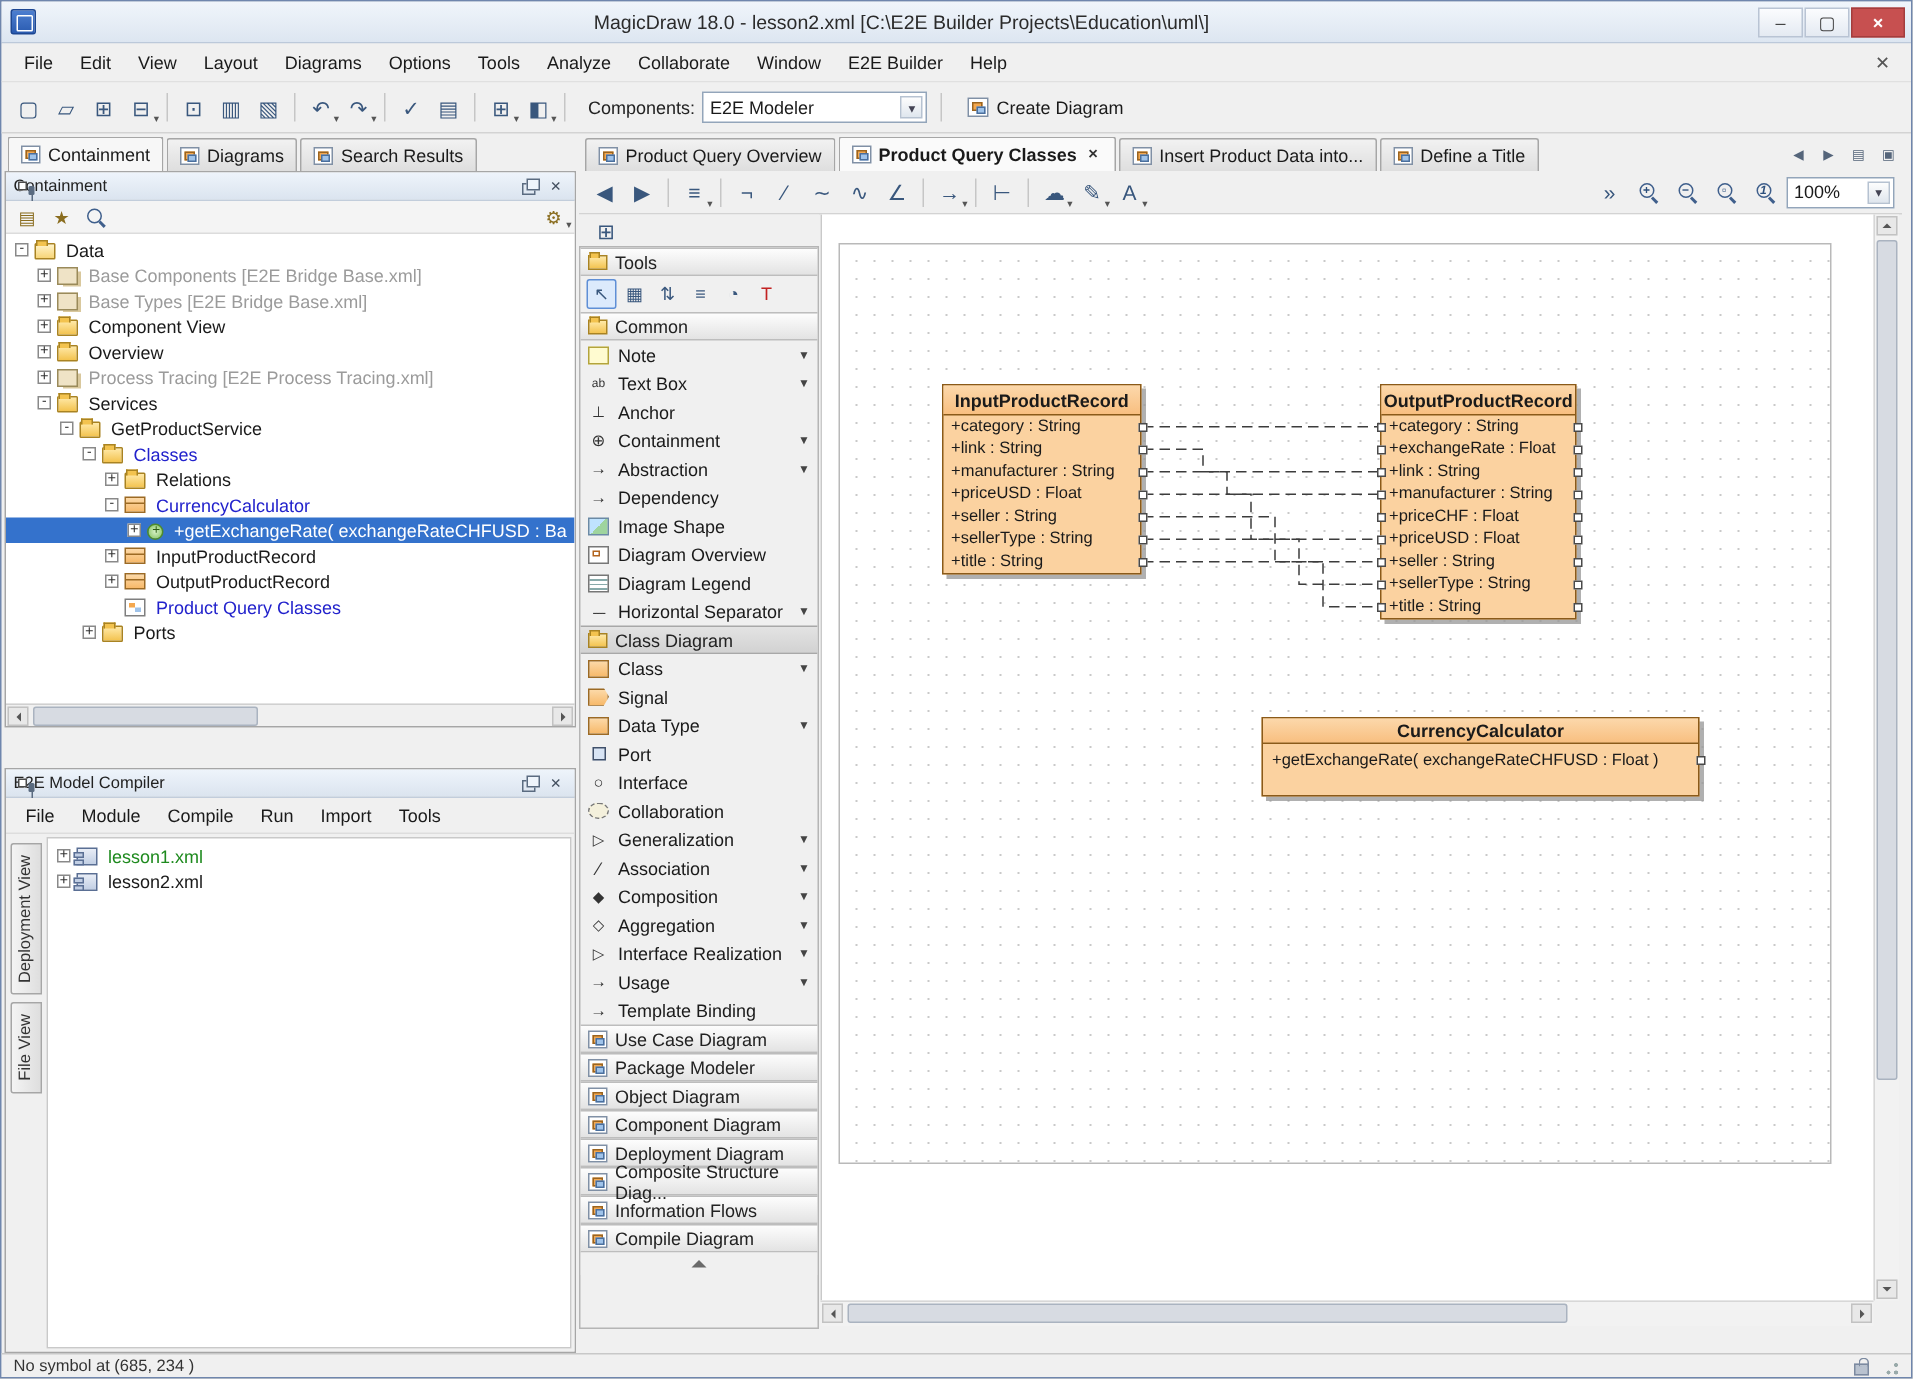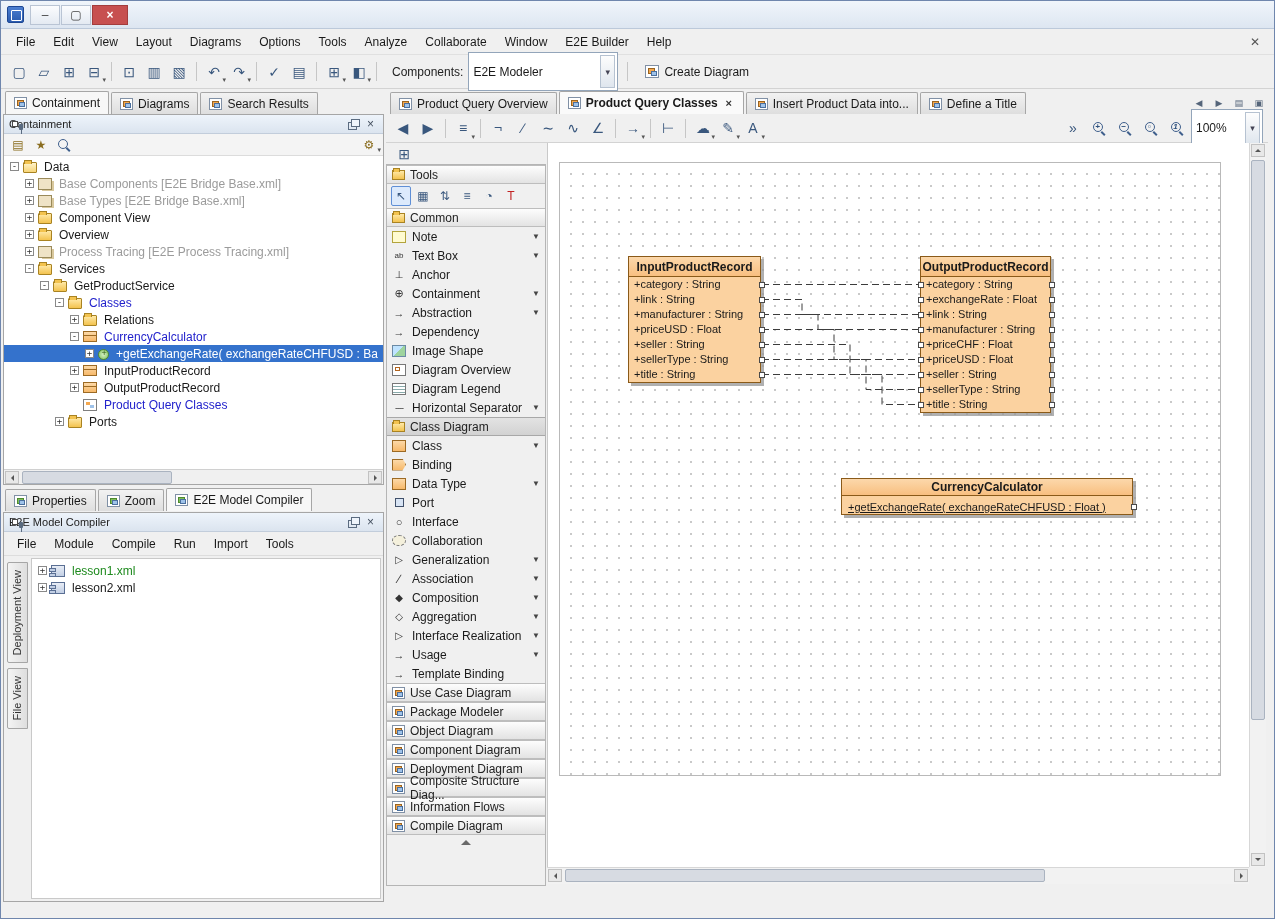--- a/index.html
+++ b/index.html
@@ -19,21 +19,21 @@
   
   #menubar{position:absolute;left:0;top:28px;right:0;height:26px;background:#f0f0f0;display:flex;align-items:center;padding:0 6px;border-bottom:1px solid #e0e0e0}
   .menu-item{padding:4px 9px;cursor:default}
   #menubar .mb-close{margin-left:auto;color:#555;font-size:12px;padding:2px 8px}
   #maintoolbar{position:absolute;left:0;top:54px;right:0;height:34px;background:#f0f0f0;border-bottom:1px solid #d3d3d3;display:flex;align-items:center;padding:0 6px;gap:1px}
   .tbi{width:24px;height:23px;border:1px solid transparent;border-radius:2px;display:flex;align-items:center;justify-content:center;position:relative;color:#39577d;font-size:14px;cursor:default}
   .tbi .dd{position:absolute;right:-1px;bottom:-1px;font-size:7px;color:#555;display:none;line-height:7px}
   .tbi.arr .dd{display:block}
   .tbi.sep{width:1px;height:19px;background:#c6c6c6;border:none;margin:0 4px;border-radius:0}
   .lbl-sm{margin:0 4px 0 10px;color:#222}
-  .combo{display:inline-flex;align-items:center;border:1px solid #93a5ba;background:#fff;height:39px;padding:0 4px;position:relative;min-width:60px}
+  .combo{display:inline-flex;align-items:center;border:1px solid #93a5ba;background:#fff;height:21px;padding:0 4px;position:relative;min-width:60px}
   .combo .cval{padding-right:16px;white-space:nowrap}
   .combo::after{content:"▾";position:absolute;right:2px;top:2px;bottom:2px;width:13px;background:linear-gradient(#fdfdfd,#dfe6ee);border:1px solid #b6c2d1;font-size:9px;color:#445;display:flex;align-items:center;justify-content:center}
   .btn{display:inline-flex;align-items:center;gap:5px;height:23px;padding:0 7px;border:1px solid transparent;border-radius:2px;cursor:default}
   .btn .chip{width:14px;height:13px}
 
   .chip{width:13px;height:12px;background:#fff;border:1px solid #8090a5;position:relative;display:inline-block;flex:none}
   .chip::before{content:"";position:absolute;left:2px;top:2px;width:5px;height:4px;background:#f4a84f;border:1px solid #9a6420}
   .chip::after{content:"";position:absolute;right:1px;bottom:1px;width:4px;height:3px;background:#9fc3ea;border:1px solid #4a6f9d}
 
   .mag{position:relative;width:14px;height:14px;display:inline-block;flex:none}
@@ -150,21 +150,21 @@
   #minirow{position:absolute;left:385px;top:142px;width:160px;height:21px;background:#f0f0f0;display:flex;align-items:center;padding:0 6px}
 
   
   #canvas{position:absolute;left:546px;top:142px;width:702px;height:724px;background:#fff;overflow:hidden;border-left:1px solid #c9c9c9}
   #page{position:absolute;left:11px;top:19px;width:662px;height:614px;background:#fff;border:1px solid #b9b9b9;background-image:radial-gradient(circle,#c9c9c9 0.8px,transparent 0.9px);background-size:12px 12px;background-position:5px 5px}
   #wires{position:absolute;left:0;top:0;z-index:1;pointer-events:none}
   .wire{stroke:#3c3c3c;stroke-width:1;fill:none;stroke-dasharray:7 4}
   .uml{position:absolute;border:1px solid #8a5a19;background:#fbd2a0;box-shadow:3px 3px 0 rgba(150,150,150,.75);font-size:11px;z-index:2}
   .uml-head{height:20px;display:flex;align-items:center;justify-content:center;font-weight:bold;font-size:12px;border-bottom:1px solid #8a5a19;background:linear-gradient(#fcd8ab,#f8bf80);white-space:nowrap}
   .uml-attr{height:15px;line-height:15px;padding:0 3px 0 5px;white-space:nowrap;overflow:hidden}
-  .uml-op{height:18px;line-height:22px;padding:0 6px;white-space:nowrap;text-decoration:underline}
+  .uml-op{height:34px;line-height:22px;padding:0 6px;white-space:nowrap;}
   #box-cc .uml-head{height:17px}
   .pin{position:absolute;width:6px;height:6px;background:#fff;border:1px solid #4a4a4a;z-index:3}
 
   
   #vscroll{position:absolute;left:1248px;top:142px;width:17px;height:724px;background:#f2f2f2;border-left:1px solid #d7d7d7}
   #vscroll .sb-arrow{left:1px;width:14px}
   #vscroll .up{top:1px}.sb-arrow.up::before{border-bottom-color:#555;margin-top:-3px}
   #vscroll .down{top:auto;bottom:1px}.sb-arrow.down::before{border-top-color:#555;margin-bottom:-3px}
   .sb-thumb-v{position:absolute;left:1px;width:14px;background:#d7dbe2;border:1px solid #aab3c0;border-radius:2px}
   #hscroll{position:absolute;left:546px;top:866px;width:702px;height:17px;background:#f2f2f2;border-top:1px solid #d7d7d7;position:absolute}
@@ -179,20 +179,21 @@
     radial-gradient(circle at 10px 5px,#9aa 1.2px,transparent 1.5px),
     radial-gradient(circle at 5px 10px,#9aa 1.2px,transparent 1.5px)}
 </style>
 </head>
 <body>
 
 <div id="win">
 
   <div id="titlebar">
     <span class="app-ico"></span>
+    <div class="title">MagicDraw 18.0 - lesson2.xml [C:\E2E Builder Projects\Education\uml\]</div>
     <div class="wincontrols">
 
         <div class="wc">
           <span>–</span>
         </div>
 
         <div class="wc">
           <span>▢</span>
         </div>
 
@@ -442,37 +443,20 @@
           <span class="lbl">Ports</span>
         </div>
       </div>
     <div class="hscroll">
       <span class="sb-arrow left"></span>
       <span class="sb-thumb-h" style="left:18px;width:150px"></span>
       <span class="sb-arrow right"></span>
     </div>
   </div>
 
-  <div id="btabs" class="side-tabs">
-
-      <div class="stab">
-        <span class="chip green"></span>
-        <span class="lbl">Properties</span>
-      </div>
-
-      <div class="stab">
-        <span class="chip green"></span>
-        <span class="lbl">Zoom</span>
-      </div>
-
-      <div class="stab active">
-        <span class="chip green"></span>
-        <span class="lbl">E2E Model Compiler</span>
-      </div>
-    </div>
 
   <div id="compiler">
     <div class="panel-head">
       <span class="pt">E2E Model Compiler</span>
       <span class="wbtn float"></span>
       <span class="wbtn pin"></span>
       <span class="wbtn close"></span>
     </div>
     <div id="compiler-menu">
 
@@ -779,21 +763,21 @@
     <div>
 
         <div class="pal-item arr" data-icon="class">
           <span class="pi"></span>
           <span class="lbl">Class</span>
           <span class="dd">▼</span>
         </div>
 
         <div class="pal-item" data-icon="signal">
           <span class="pi"></span>
-          <span class="lbl">Binding</span>
+          <span class="lbl">Signal</span>
           <span class="dd">▼</span>
         </div>
 
         <div class="pal-item arr" data-icon="datatype">
           <span class="pi"></span>
           <span class="lbl">Data Type</span>
           <span class="dd">▼</span>
         </div>
 
         <div class="pal-item" data-icon="port">
@@ -983,14 +967,21 @@
     <span class="sb-arrow up"></span>
     <span class="sb-thumb-v" style="top:17px;height:560px"></span>
     <span class="sb-arrow down"></span>
   </div>
   <div id="hscroll">
     <span class="sb-arrow left"></span>
     <span class="sb-thumb-h" style="left:18px;width:480px"></span>
     <span class="sb-arrow right"></span>
   </div>
 
+  <div id="statusbar">
+    <span>No symbol at (685, 234 )</span>
+    <span class="right">
+      <span class="lock-ico"></span>
+      <span class="grip"></span>
+    </span>
+  </div>
 
 </div>
 
 </body></html>

